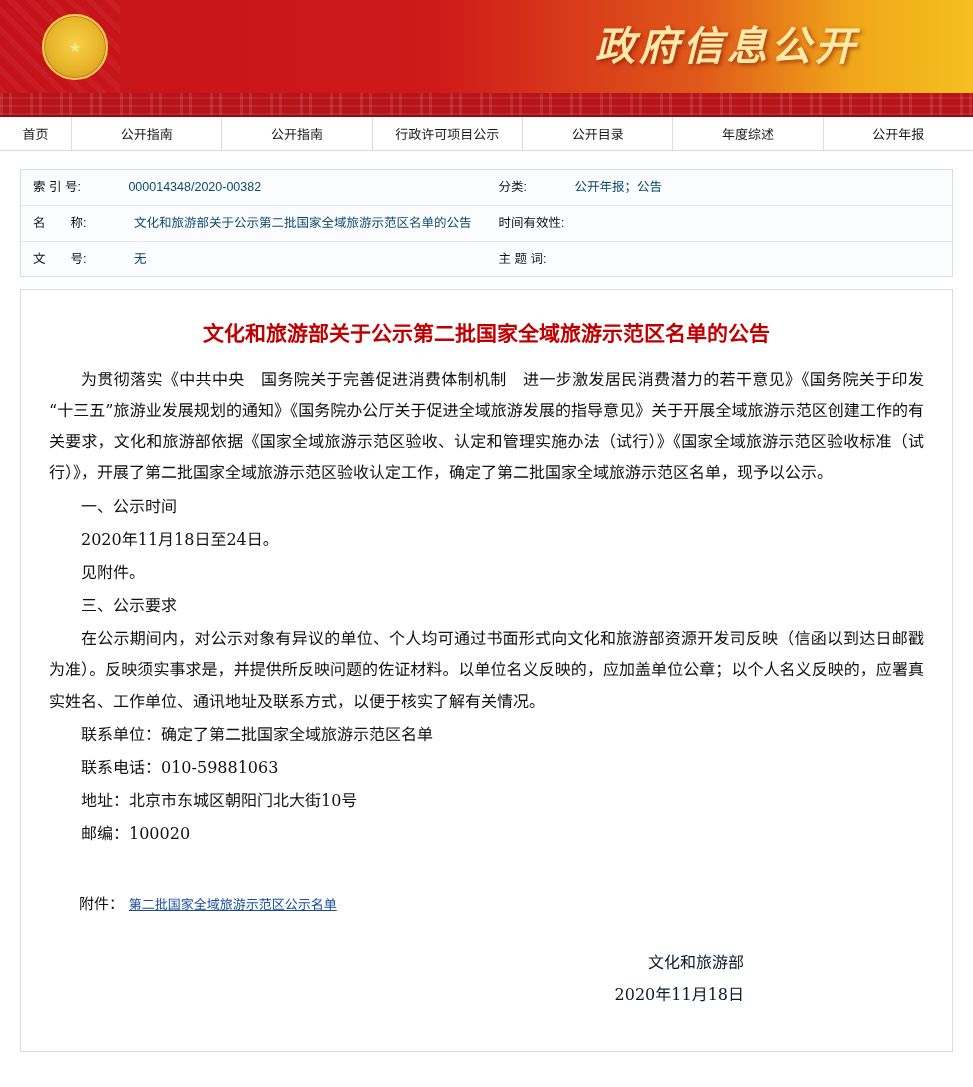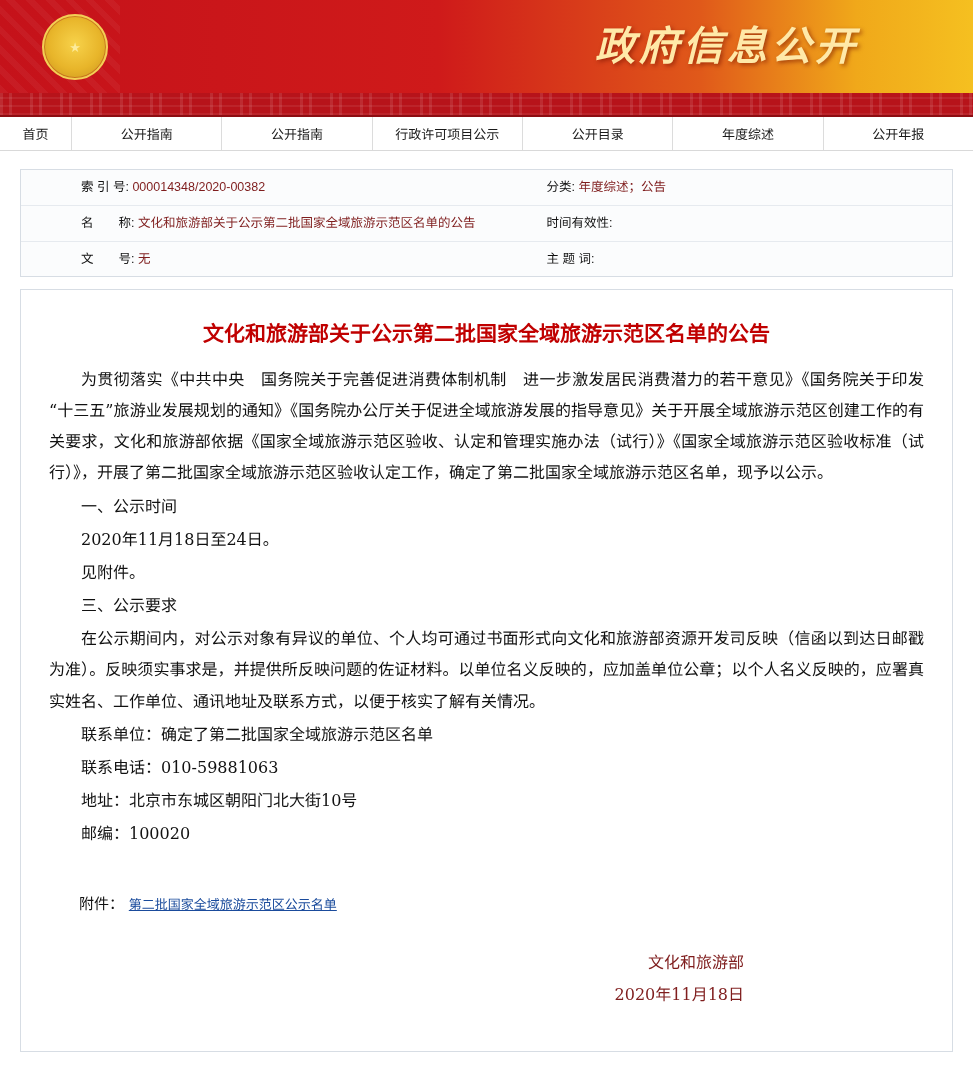--- a/index.html
+++ b/index.html
@@ -114,23 +114,23 @@
     font-size: 12.5px;
     color: #222;
   }
   table.meta td {
     padding: 8px 10px 8px 12px;
     vertical-align: top;
     border-bottom: 1px solid #e6eaef;
     line-height: 1.5;
   }
   table.meta tr:last-child td { border-bottom: none; }
-  .meta-label { color: #111; white-space: nowrap; margin-left: 48px; }
+  .meta-label { color: #111; white-space: nowrap; }
   .meta-label.spaced { letter-spacing: 0; }
-  .meta-value { color: #7f1d1d; }
+  .meta-value { color: #0c4a6e; margin-left: 44px; }
   .col-left { width: 50%; }
   .col-right { width: 50%; }
 
   
   .doc {
     margin: 12px 20px 0 20px;
     border: 1px solid #d7dde4;
     padding: 24px 28px 40px 28px;
     background: #fff;
     min-height: 740px;
@@ -168,21 +168,21 @@
     cursor: pointer;
     margin-top: 27px;
   }
   .signature {
     margin-top: 34px;
     text-align: right;
     padding-right: 180px;
     font-family: "DejaVu Serif", "Liberation Serif", serif;
     font-size: 16px;
     line-height: 2.0;
-    color: #7f1d1d;
+    color: #0f172a;
   }
 </style>
 </head>
 <body>
 
 <div class="page">
 
   <div class="banner">
     <div class="banner-left-deco"></div>
     <div class="emblem">
@@ -206,21 +206,21 @@
   <div class="meta-wrap">
     <table class="meta">
       <tbody>
           <tr>
         <td class="col-left">
           <span class="meta-label">索 引 号:</span>
           <span class="meta-value">000014348/2020-00382</span>
         </td>
         <td class="col-right">
           <span class="meta-label">分类:</span>
-          <span class="meta-value">年度综述；公告</span>
+          <span class="meta-value">公开年报；公告</span>
         </td>
       </tr>
       <tr>
         <td class="col-left">
           <span class="meta-label spaced">名　　称:</span>
           <span class="meta-value">文化和旅游部关于公示第二批国家全域旅游示范区名单的公告</span>
         </td>
         <td class="col-right">
           <span class="meta-label">时间有效性:</span>
           <span class="meta-value"></span>

